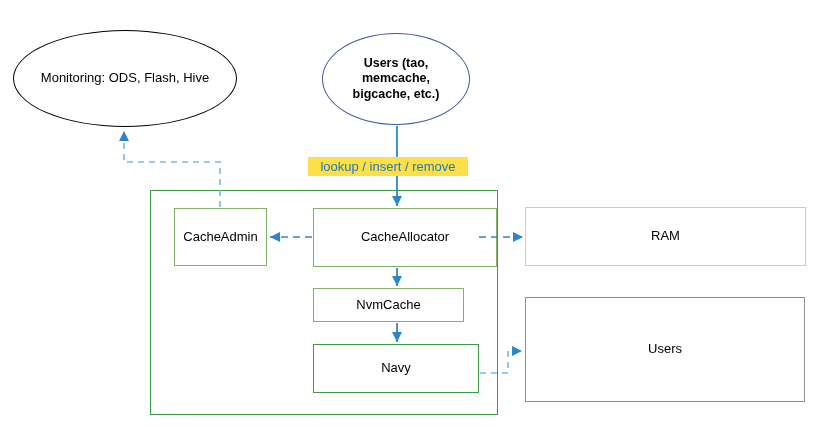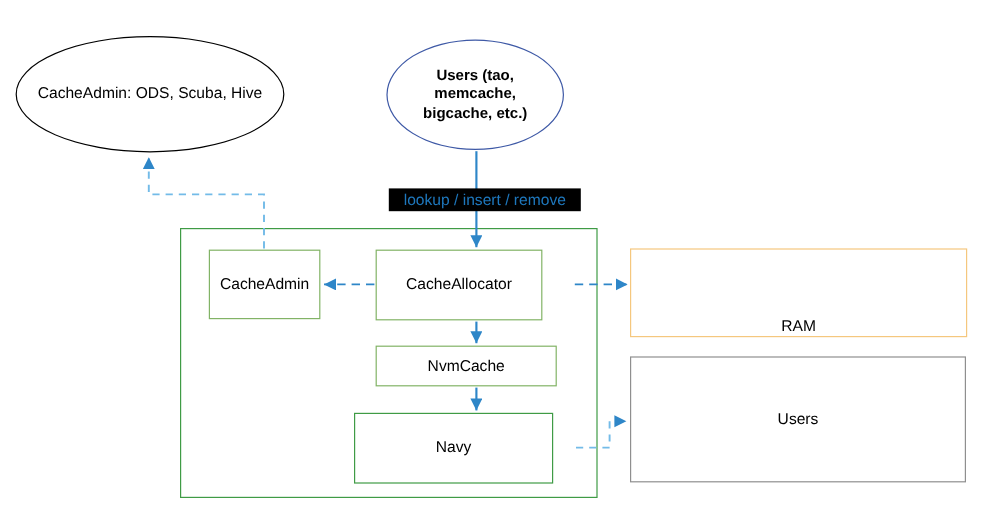--- a/index.html
+++ b/index.html
@@ -13,44 +13,44 @@
     align-items:center;justify-content:center;text-align:center;
     font-size:13px;line-height:1.25;box-sizing:border-box;z-index:1;
   }
   .ellipse{border-radius:50%;}
   .rect{border-radius:0;}
   #node-monitoring{left:13px;top:30px;width:224px;height:97px;border:1.5px solid #000000;}
   #node-users{left:322px;top:33px;width:148px;height:92px;border:1.5px solid #3E59A6;font-weight:bold;font-size:12.5px;}
   #node-users .wrap{width:106px;}
   #container{left:150px;top:190px;width:348px;height:225px;border:1.5px solid #3F9B45;background:transparent;z-index:0;}
   #node-cacheadmin{left:174px;top:208px;width:93px;height:58px;border:1.5px solid #82B366;}
-  #node-cacheallocator{left:313px;top:208px;width:139px;height:59px;border:1.5px solid #82B366;}
+  #node-cacheallocator{left:313px;top:208px;width:184px;height:59px;border:1.5px solid #82B366;}
   #node-nvmcache{left:313px;top:288px;width:151px;height:34px;border:1.5px solid #82B366;}
-  #node-navy{left:295px;top:344px;width:166px;height:59px;border:1.5px solid #3F9B45;}
-  #node-ram{left:525px;top:207px;width:281px;height:74px;border:1.5px solid #F5C77E;align-items:flex-end;}
+  #node-navy{left:313px;top:344px;width:166px;height:49px;border:1.5px solid #3F9B45;}
+  #node-ram{left:525px;top:207px;width:281px;height:59px;border:1.5px solid #F5C77E;}
   #node-flash{left:525px;top:297px;width:280px;height:105px;border:1.5px solid #8F8F8F;}
   #edges{position:absolute;left:0;top:0;width:820px;height:428px;z-index:2;pointer-events:none;}
   .edge-solid{stroke:#2E86C8;stroke-width:1.8;fill:none;}
   .edge-dash{stroke:#2E86C8;stroke-width:1.6;fill:none;stroke-dasharray:7 5;}
   .edge-dash-light{stroke:#73BBE8;stroke-width:1.6;fill:none;stroke-dasharray:6 5;}
   #edge-label-lookup{
-    position:absolute;left:324px;top:157px;width:160px;height:19px;
-    background:#000000;color:#1E78BE;font-size:13px;line-height:19px;
+    position:absolute;left:308px;top:157px;width:160px;height:19px;
+    background:#fde047;color:#1E78BE;font-size:13px;line-height:19px;
     text-align:center;z-index:3;
   }
 </style>
 </head>
 <body>
 
 <div id="canvas">
 
   <div id="container" class="node rect"></div>
 
   <div id="node-monitoring" class="node ellipse">
-    <span class="wrap">CacheAdmin: ODS, Scuba, Hive</span>
+    <span class="wrap">Monitoring: ODS, Flash, Hive</span>
   </div>
 
   <div id="node-users" class="node ellipse">
     <span class="wrap">Users (tao, memcache, bigcache, etc.)</span>
   </div>
 
   <div id="node-cacheadmin" class="node rect">
     <span>CacheAdmin</span>
   </div>
 

